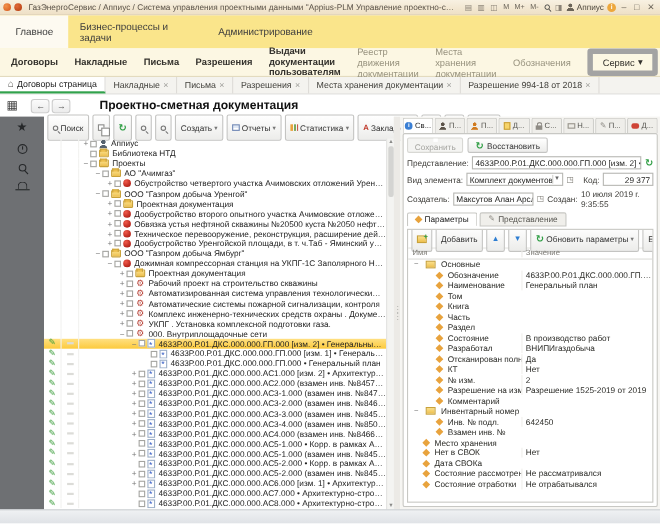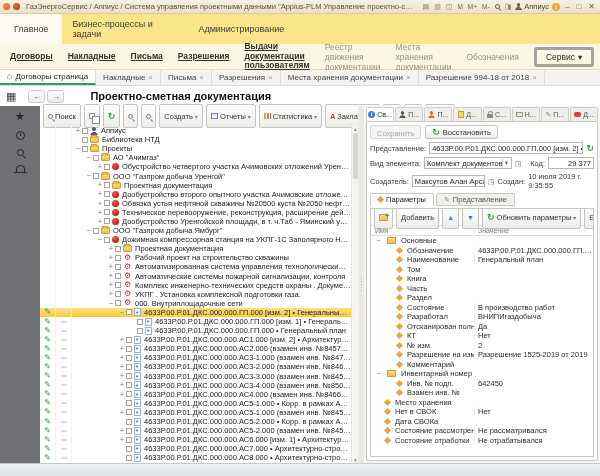--- a/index.html
+++ b/index.html
@@ -26,24 +26,24 @@
 
   
   .sections { position:absolute; left:0; top:14px; width:600px; height:30px; background:#fae58b;
     display:flex; font-size:9px; color:#3c3c3c; }
   .section-item { display:flex; align-items:center; padding:0 14px; height:100%; line-height:1.15; }
   .section-item.active { background:#fdfaf1; }
   .section-item.wrap { width:122px; padding:0 10px; }
 
   .subsys { position:absolute; left:0; top:44px; width:600px; height:26px; background:#fcf7e3;
     border-bottom:1px solid #e3dbbf; display:flex; align-items:center; font-size:8.5px; padding:0 10px; gap:15px; }
-  .subsys .primary { font-weight:bold; color:#33312c; line-height:1.1;text-decoration:underline; }
+  .subsys .primary { font-weight:bold; color:#33312c; line-height:1.1; }
   .subsys .primary.wrap2 { width:104px; }
   .subsys .secondary { color:#98937f; }
-  .service-btn { margin-left:auto; border:3px solid #a3a3a3; border-radius:3px; padding:2px 9px;
+  .service-btn { margin-left:auto; border:5px solid #a3a3a3; border-radius:3px; padding:2px 9px;
     color:#33312c; font-size:8.5px; background:transparent; display:flex; gap:3px; align-items:center; }
 
   
   .tabbar { position:absolute; left:0; top:70px; width:600px; height:16px; background:#f4f3ef;
     border-bottom:1px solid #dcdcda; display:flex; font-size:8px; color:#45443f; }
   .tab { display:flex; align-items:center; gap:3px; padding:0 7px; border-right:1px solid #dedcd8; height:100%; }
   .tab.active { background:#fff; border-bottom:2px solid #31a24c; color:#222; }
   .tab .close { color:#9a9a96; font-size:8px; }
   .home-glyph { font-size:9px; color:#4a4a46; line-height:1; }
 

